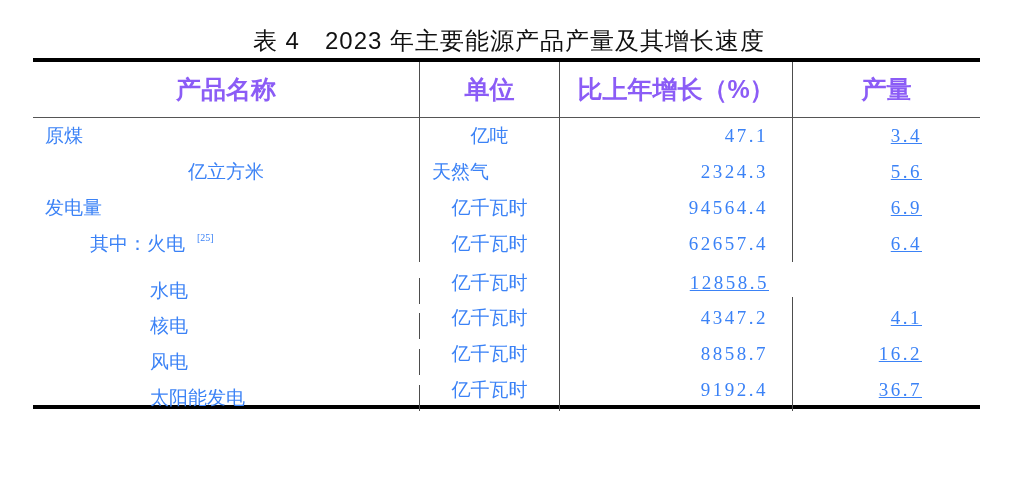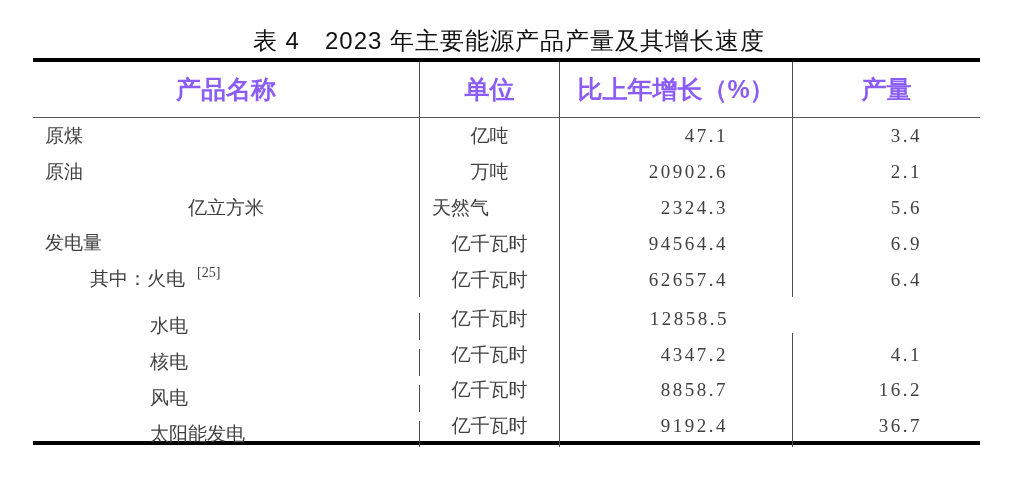--- a/index.html
+++ b/index.html
@@ -52,44 +52,44 @@
     border-right: 1.5px solid #4d4d4d;
   }
   .th:last-child { border-right: none; }
 
   .tr { height: 35.9px; }
 
   .td {
     display: flex;
     align-items: center;
     font-size: 19px;
-    color: #404040;
+    color: #3b82f6;
     border-right: 1.5px solid #4d4d4d;
     font-family: "Liberation Serif", serif;
     white-space: nowrap;
   }
-  .td:last-child { border-right: none; }
+  .td:last-child { border-right: none; text-decoration: underline; }
 
   .name.indent-0 { padding-left: 12px; }
   .name.indent-1 { padding-left: 57px; }
   .name.indent-2 { padding-left: 117px; margin-top: 16px; }
 
   .name-inner sup {
-    font-size: 14px;
+    font-size: 10px;
     position: relative;
     top: -1px;
     letter-spacing: 0;
     padding-left: 12px;
   }
 
   .unit { justify-content: center; }
 
   .output {
     justify-content: flex-end;
-    padding-right: 64px;
+    padding-right: 24px;
     letter-spacing: 2.5px;
   }
   .growth {
     justify-content: flex-end;
     padding-right: 58px;
     letter-spacing: 2.5px;
   }
 </style>
 </head>
 <body>
@@ -110,28 +110,20 @@
     <div id="table-body">
   <div class="tr">
     <div class="td name indent-0">
       <span class="name-inner"><span></span><span>原煤</span><sup></sup></span>
     </div>
     <div class="td unit">亿吨</div>
     <div class="td output">47.1</div>
     <div class="td growth">3.4</div>
   </div>
 
-  <div class="tr">
-    <div class="td name indent-0">
-      <span class="name-inner"><span></span><span>原油</span><sup></sup></span>
-    </div>
-    <div class="td unit">万吨</div>
-    <div class="td output">20902.6</div>
-    <div class="td growth">2.1</div>
-  </div>
 
   <div class="tr">
     <div class="td unit">亿立方米</div>
     <div class="td name indent-0">
       <span class="name-inner"><span></span><span>天然气</span><sup></sup></span>
     </div>
     <div class="td output">2324.3</div>
     <div class="td growth">5.6</div>
   </div>
 

